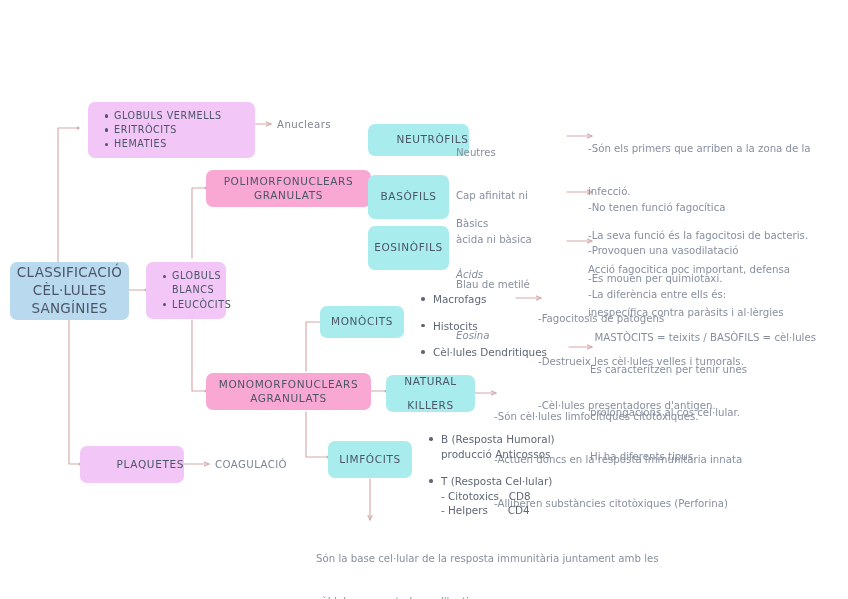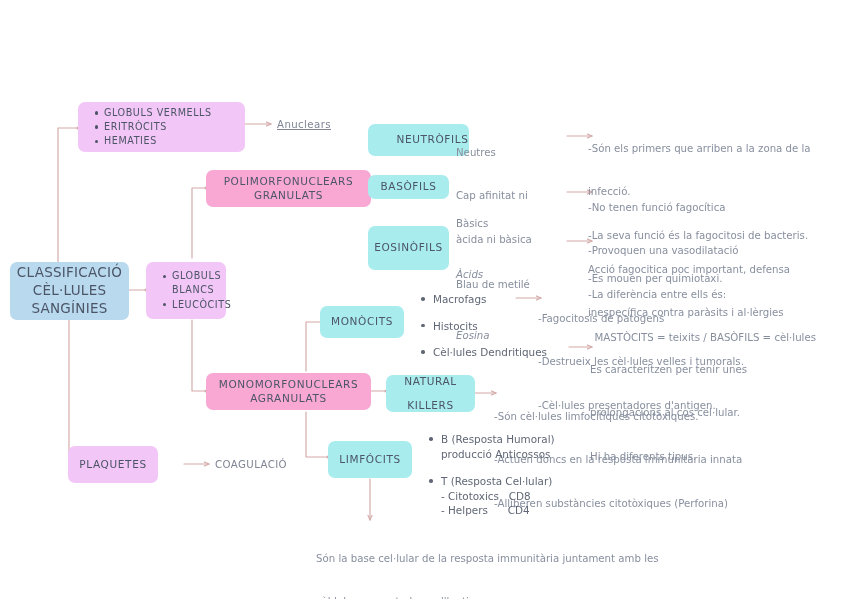--- a/index.html
+++ b/index.html
@@ -163,38 +163,38 @@
       <path d="M370,479 L370,520" marker-end="url(#ah)"></path>
     </g>
   </svg>
 
   <div class="node center-title blue" style="left:10px; top:262px; width:119px; height:58px;">
     <div>CLASSIFICACIÓ</div>
     <div>CÈL·LULES</div>
     <div>SANGÍNIES</div>
   </div>
 
-  <div class="node bulleted pink" style="left:78px; top:102px; width:167px; height:50px;">
+  <div class="node bulleted pink" style="left:88px; top:102px; width:167px; height:56px;">
     <ul class="bl">
       <li>GLOBULS VERMELLS</li>
       <li>ERITRÒCITS</li>
       <li>HEMATIES</li>
     </ul>
   </div>
 
-  <div class="txt label" style="left:277px; top:118px;text-decoration:underline;">Anuclears</div>
+  <div class="txt label" style="left:277px; top:118px;">Anuclears</div>
 
   <div class="node bulleted pink" style="left:146px; top:262px; width:80px; height:57px;">
     <ul class="bl">
       <li><span>GLOBULS</span><br><span>BLANCS</span></li>
       <li>LEUCÒCITS</li>
     </ul>
   </div>
 
-  <div class="node plain pink" style="left:68px; top:446px; width:90px; height:37px;">
+  <div class="node plain pink" style="left:80px; top:446px; width:104px; height:37px;align-items:flex-end;">
     <div>PLAQUETES</div>
   </div>
 
   <div class="txt label" style="left:215px; top:458px;">COAGULACIÓ</div>
 
   <div class="node plain green" style="left:206px; top:170px; width:165px; height:37px;">
     <div>POLIMORFONUCLEARS</div>
     <div>GRANULATS</div>
   </div>
 
@@ -211,21 +211,21 @@
     <div>Cap afinitat ni</div>
     <div>àcida ni bàsica</div>
   </div>
   <div class="txt" style="left:588px; top:113px;">
     <div>-Són els primers que arriben a la zona de la</div>
     <div>infecció.</div>
     <div>-La seva funció és la fagocitosi de bacteris.</div>
     <div>-Es mouen per quimiotaxi.</div>
   </div>
 
-  <div class="node plain cyan" style="left:368px; top:175px; width:81px; height:24px;">
+  <div class="node plain cyan" style="left:368px; top:175px; width:81px; height:44px;">
     <div>BASÒFILS</div>
   </div>
   <div class="txt" style="left:456px; top:173px; line-height:2.0;">
     <div>Bàsics</div>
     <div>Blau de metilé</div>
   </div>
   <div class="txt" style="left:588px; top:172px;">
     <div>-No tenen funció fagocítica</div>
     <div>-Provoquen una vasodilatació</div>
     <div>-La diferència entre ells és:</div>

